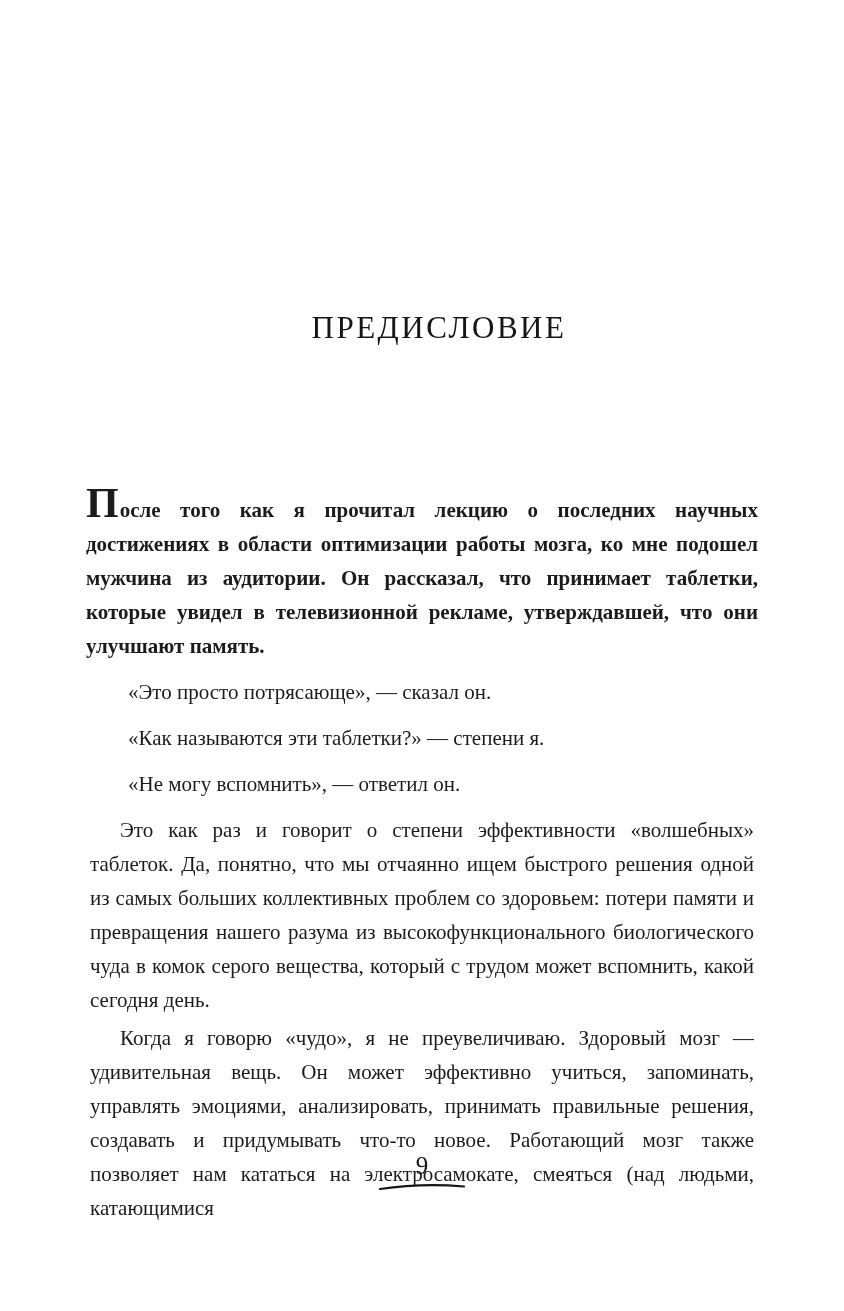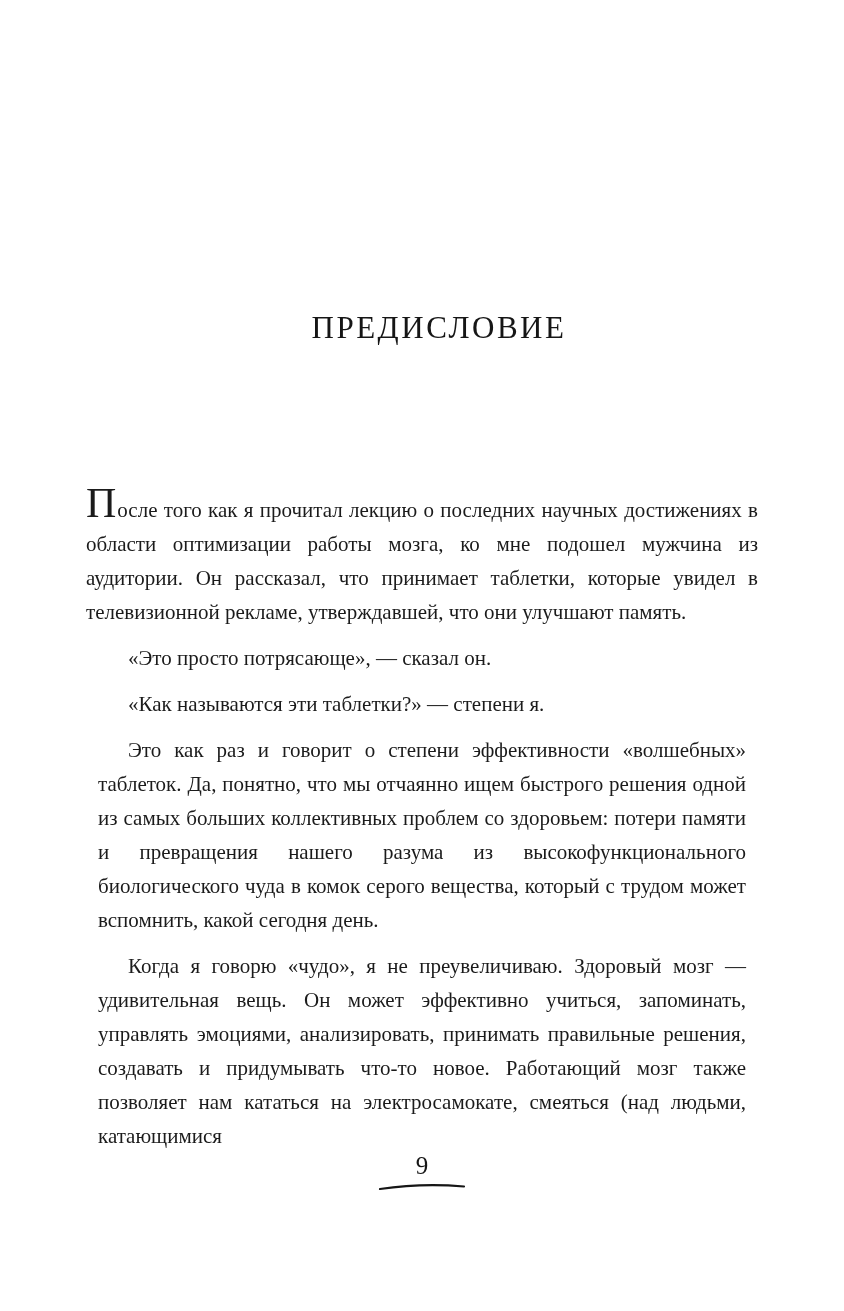--- a/index.html
+++ b/index.html
@@ -33,26 +33,27 @@
   .body-text {
     margin-top: 148px;
     width: 672px;
     font-size: 21px;
     line-height: 34px;
     text-align: justify;
     hyphens: auto;
     -webkit-hyphens: auto;
   }
   .para {
-    margin: 12px;
+    margin: 4px;
     text-indent: 30px;
   }
   .para-first {
     margin: 0;
     text-indent: 0;
+    font-weight: bold;
   }
   .initial-cap {
     font-size: 42px;
     line-height: 10px; 
     letter-spacing: 1px;
   }
   .dialogue-line {
     margin: 12px;
     text-indent: 30px;
     text-align: left;
@@ -83,20 +84,21 @@
   <h1 class="heading">ПРЕДИСЛОВИЕ</h1>
 
   <div class="body-text">
 
     <p class="para-first"><span class="initial-cap">П</span><span>осле того как я прочитал лекцию о последних научных достижениях в области оптимизации работы мозга, ко мне подошел мужчина из аудитории. Он рассказал, что принимает таблетки, которые увидел в телевизионной рекламе, утверждавшей, что они улучшают память.</span></p>
 
     <p class="dialogue-line">«Это просто потрясающе», — сказал он.</p>
 
     <p class="dialogue-line">«Как называются эти таблетки?» — степени я.</p>
 
+    <p class="dialogue-line">«Не могу вспомнить», — ответил он.</p>
 
     <p class="para">Это как раз и говорит о степени эффективности «волшебных» таблеток. Да, понятно, что мы отчаянно ищем быстрого решения одной из самых больших коллективных проблем со здоровьем: потери памяти и превращения нашего разума из высокофункционального биологического чуда в комок серого вещества, который с трудом может вспомнить, какой сегодня день.</p>
 
     <p class="para">Когда я говорю «чудо», я не преувеличиваю. Здоровый мозг — удивительная вещь. Он может эффективно учиться, запоминать, управлять эмоциями, анализировать, принимать правильные решения, создавать и придумывать что-то новое. Работающий мозг также позволяет нам кататься на электросамокате, смеяться (над людьми, катающимися</p>
 
   </div>
 
   <div class="footer">
     <span class="page-number">9</span>
     <svg class="underline-svg" width="88" height="10" viewBox="0 0 88 10">

